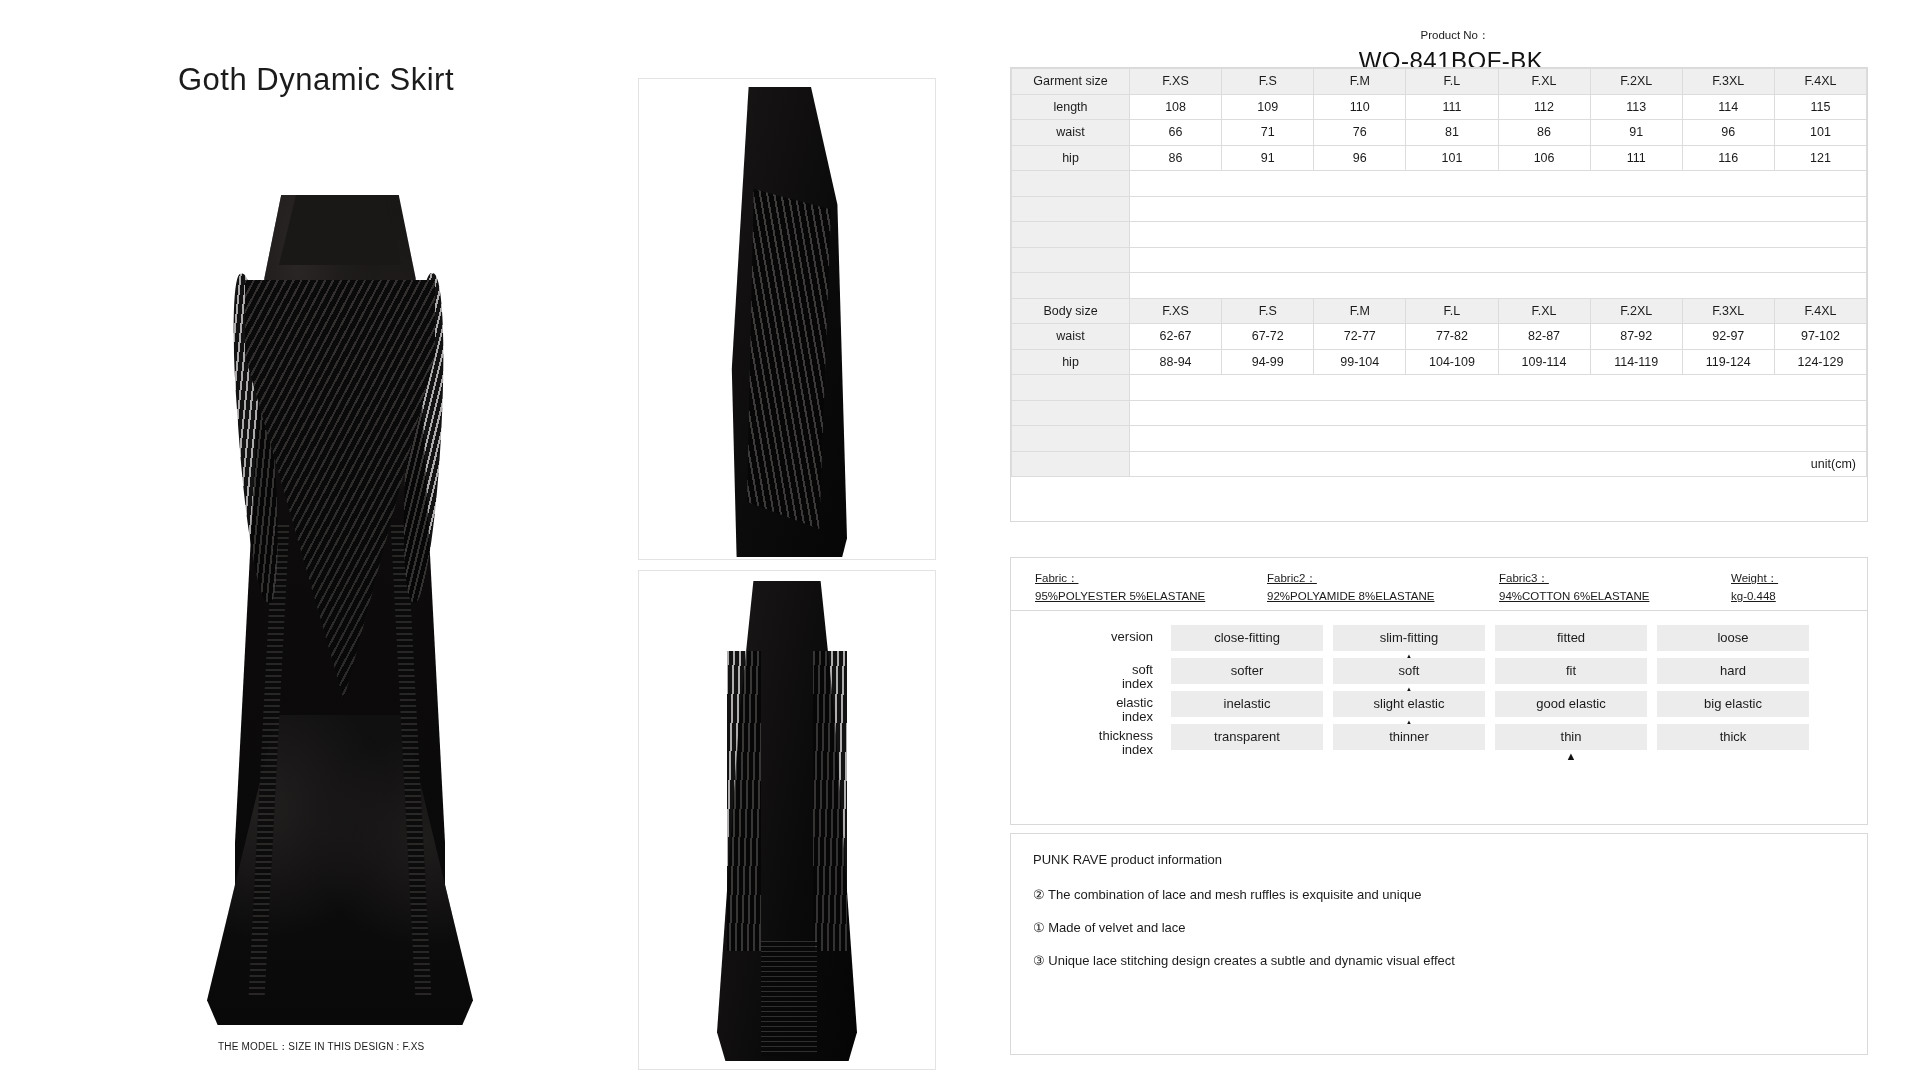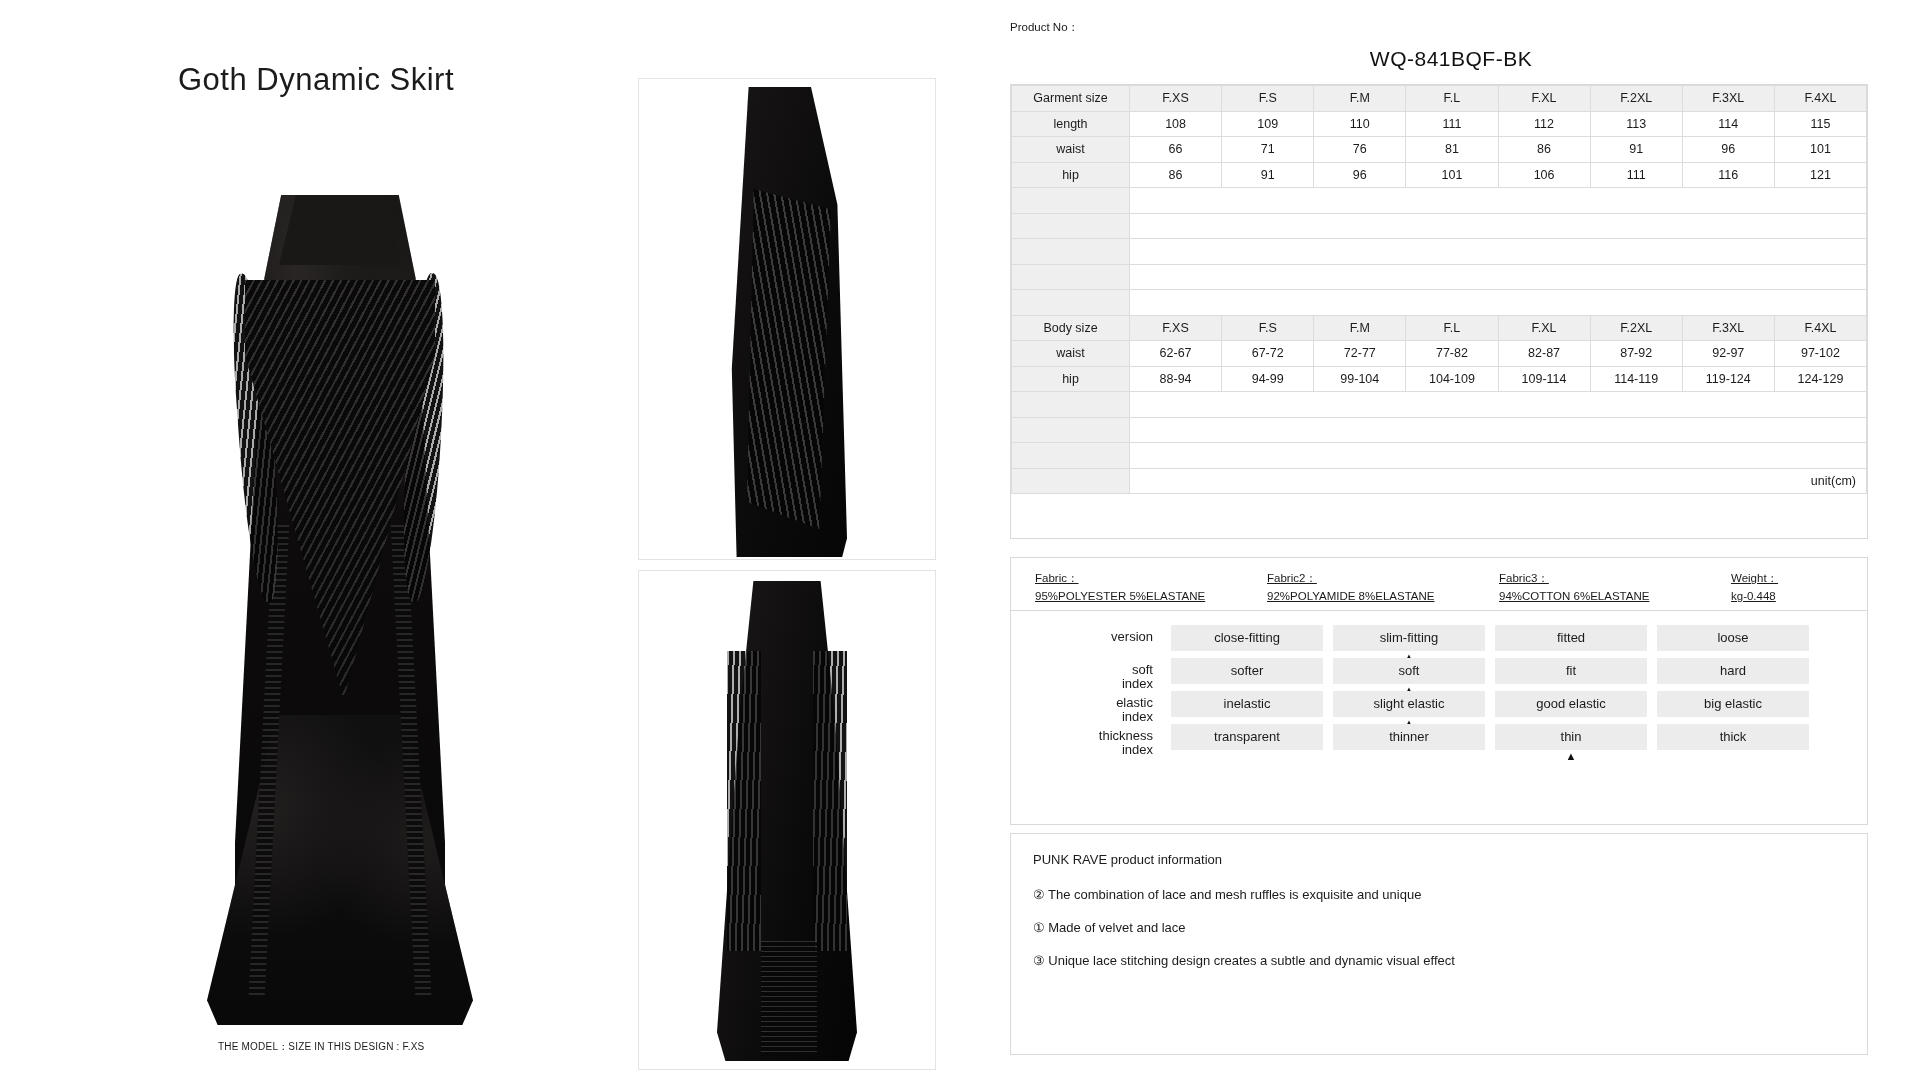--- a/index.html
+++ b/index.html
@@ -158,41 +158,42 @@
   }
 
   
   .right-col {
     position: absolute;
     left: 1010px; top: 0;
     width: 890px; height: 1080px;
   }
   .product-no-label {
     position: absolute;
-    left: 0; right: 0; top: 20px;
+    left: 0; right: 0; top: 28px;
+    text-align: center;
     font-size: 11.5px;
     color: #1b1b1b;
   }
   .product-no-value {
     position: absolute;
     left: 0; right: 8px; top: 47px;
     text-align: center;
-    font-size: 21px;
+    font-size: 24px;
     letter-spacing: 0.5px;
     color: #111;
   }
 
   .panel {
     position: absolute;
     left: 0;
     width: 858px;
     border: 1px solid #d9d9d9;
     background: #fff;
   }
-  #size-panel { top: 84px; height: 455px; }
+  #size-panel { top: 67px; height: 455px; }
   #fabric-panel { top: 557px; height: 62px; text-decoration: underline; }
   #index-panel { top: 610px; height: 215px; }
   #info-panel { top: 833px; height: 222px; }
 
   table.sizes {
     width: 100%;
     border-collapse: collapse;
     table-layout: fixed;
   }
   table.sizes td {

